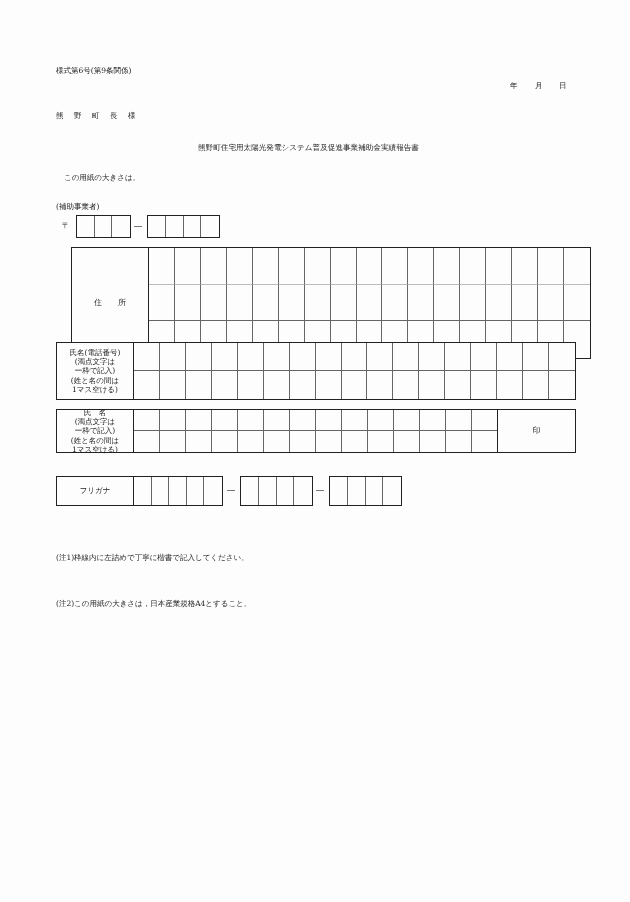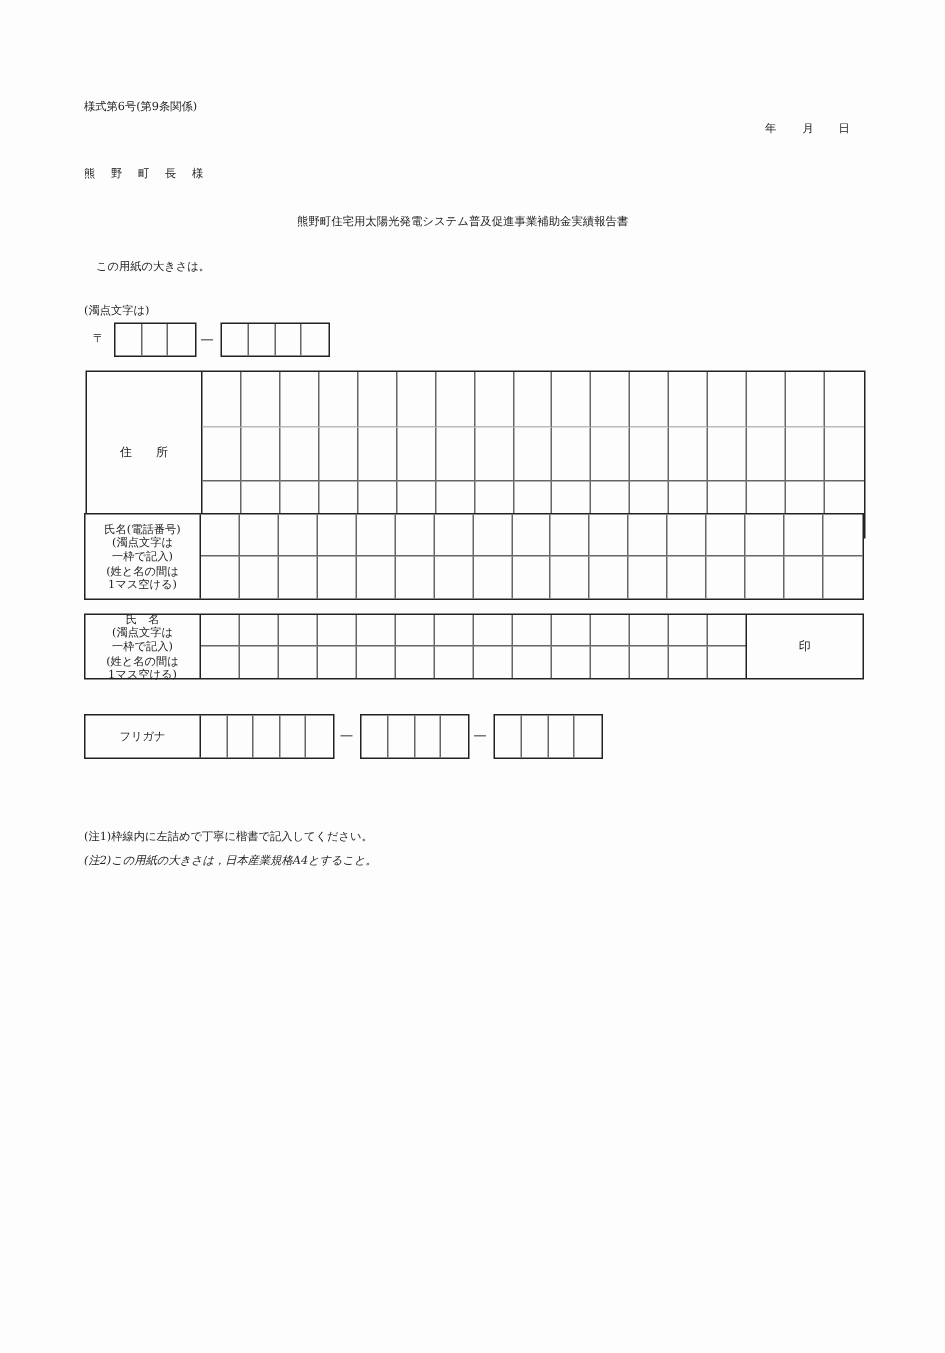--- a/index.html
+++ b/index.html
@@ -30,41 +30,41 @@
 <div class="abs small" style="left:559px;top:82px;">日</div>
 
 <div class="abs small" style="left:56px;top:112px;">
   <span style="display:inline-block;width:18px;">熊</span><span style="display:inline-block;width:18px;">野</span><span style="display:inline-block;width:18px;">町</span><span style="display:inline-block;width:18px;">長</span><span style="display:inline-block;width:18px;">様</span>
 </div>
 
 <div class="abs small" style="left:198px;top:144px;font-size:7.6px;">熊野町住宅用太陽光発電システム普及促進事業補助金実績報告書</div>
 
 <div class="abs small" style="left:64px;top:174px;">この用紙の大きさは。</div>
 
-<div class="abs small" style="left:56px;top:203px;">(濁点文字は)</div>
+<div class="abs small" style="left:56px;top:203px;">(補助事業者)</div>
 
 <div class="abs small" style="left:62px;top:222px;">〒</div>
 <div class="box" style="left:76px;top:215px;width:55px;height:23px;">
   <div class="grid" style="inset:0;grid-template-columns:repeat(3,1fr);" id="postal1">
       <div class="cell" style="border-bottom: none;"></div>
       <div class="cell" style="border-bottom: none;"></div>
       <div class="cell" style="border-right: none; border-bottom: none;"></div>
     </div>
 </div>
 <div class="dash" style="left:134px;top:226px;width:8px;"></div>
 <div class="box" style="left:147px;top:215px;width:73px;height:23px;">
   <div class="grid" style="inset:0;grid-template-columns:repeat(4,1fr);" id="postal2">
       <div class="cell" style="border-bottom: none;"></div>
       <div class="cell" style="border-bottom: none;"></div>
       <div class="cell" style="border-bottom: none;"></div>
       <div class="cell" style="border-right: none; border-bottom: none;"></div>
     </div>
 </div>
 
-<div class="box" style="left:57px;top:247px;width:520px;height:112px;font-family:Liberation Mono, monospace;">
+<div class="box" style="left:71px;top:247px;width:520px;height:112px;">
   <div class="label-cell" style="left:0;top:0;width:77px;height:100%;font-size:8px;">住　　所</div>
   <div class="grid" id="addrGrid" style="left:77px;top:0;right:0;bottom:0;grid-template-columns:repeat(17,1fr);grid-template-rows:repeat(3,1fr);">
       <div class="cell" style="border-bottom: 1.5px solid rgb(187, 187, 187);"></div>
       <div class="cell" style="border-bottom: 1.5px solid rgb(187, 187, 187);"></div>
       <div class="cell" style="border-bottom: 1.5px solid rgb(187, 187, 187);"></div>
       <div class="cell" style="border-bottom: 1.5px solid rgb(187, 187, 187);"></div>
       <div class="cell" style="border-bottom: 1.5px solid rgb(187, 187, 187);"></div>
       <div class="cell" style="border-bottom: 1.5px solid rgb(187, 187, 187);"></div>
       <div class="cell" style="border-bottom: 1.5px solid rgb(187, 187, 187);"></div>
       <div class="cell" style="border-bottom: 1.5px solid rgb(187, 187, 187);"></div>
@@ -228,13 +228,13 @@
 <div class="box" style="left:329px;top:476px;width:73px;height:30px;">
   <div class="grid" id="phone3" style="inset:0;grid-template-columns:repeat(4,1fr);">
       <div class="cell" style="border-bottom: none;"></div>
       <div class="cell" style="border-bottom: none;"></div>
       <div class="cell" style="border-bottom: none;"></div>
       <div class="cell" style="border-right: none; border-bottom: none;"></div>
     </div>
 </div>
 
 <div class="abs small" style="left:56px;top:554px;">(注1)枠線内に左詰めで丁寧に楷書で記入してください。</div>
-<div class="abs small" style="left:56px;top:570px;font-style:italic;">(注2)この用紙の大きさは，日本産業規格A4とすること。</div>
+<div class="abs small" style="left:56px;top:600px;">(注2)この用紙の大きさは，日本産業規格A4とすること。</div>
 
 </body></html>

